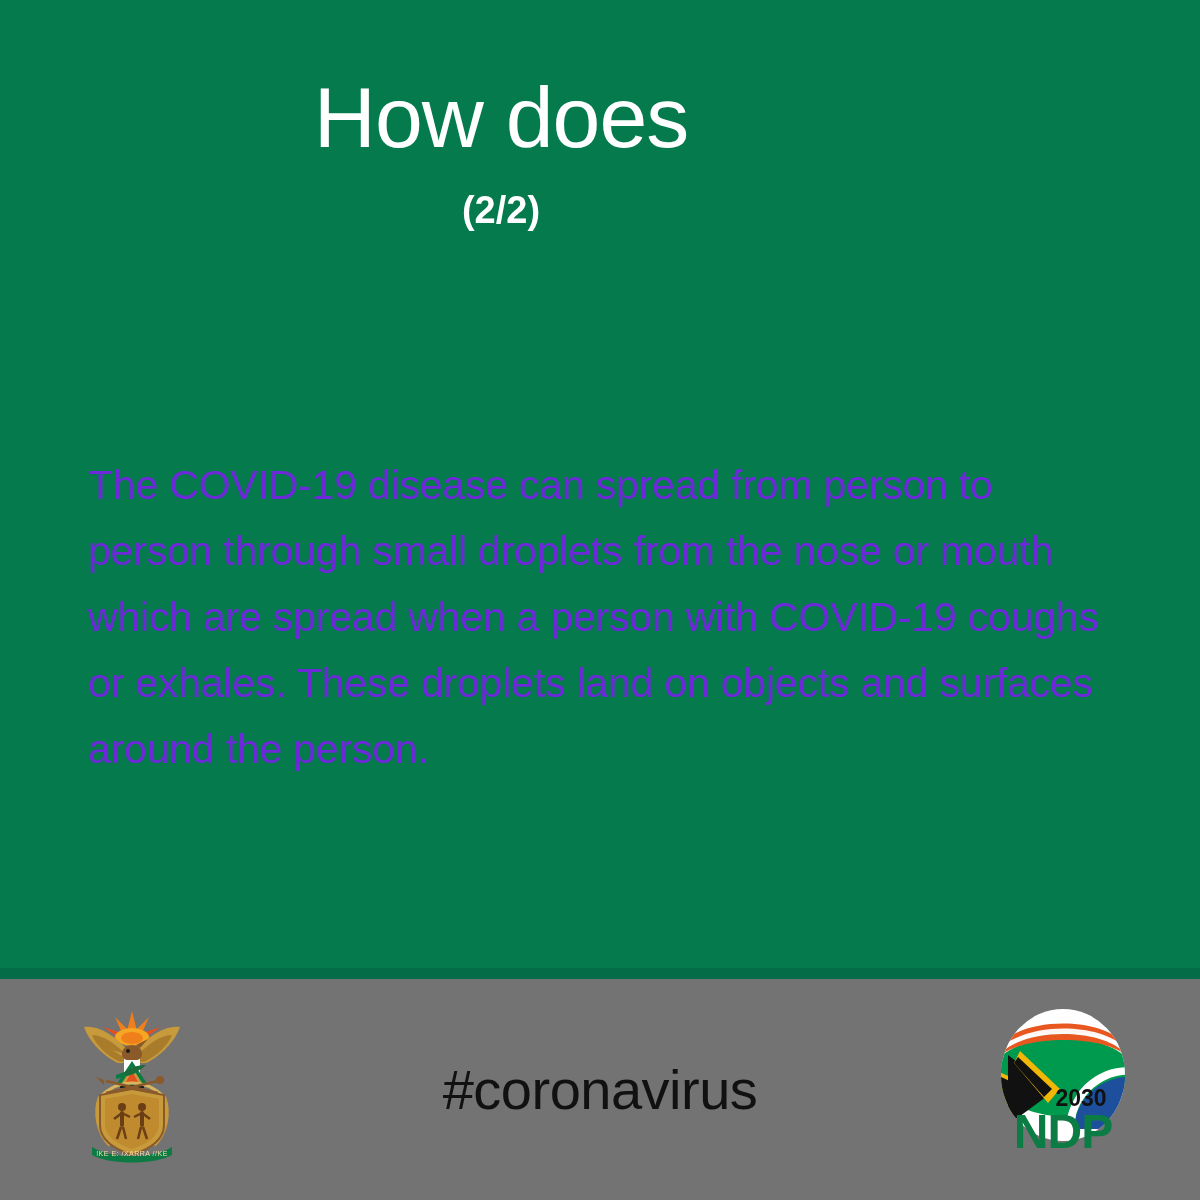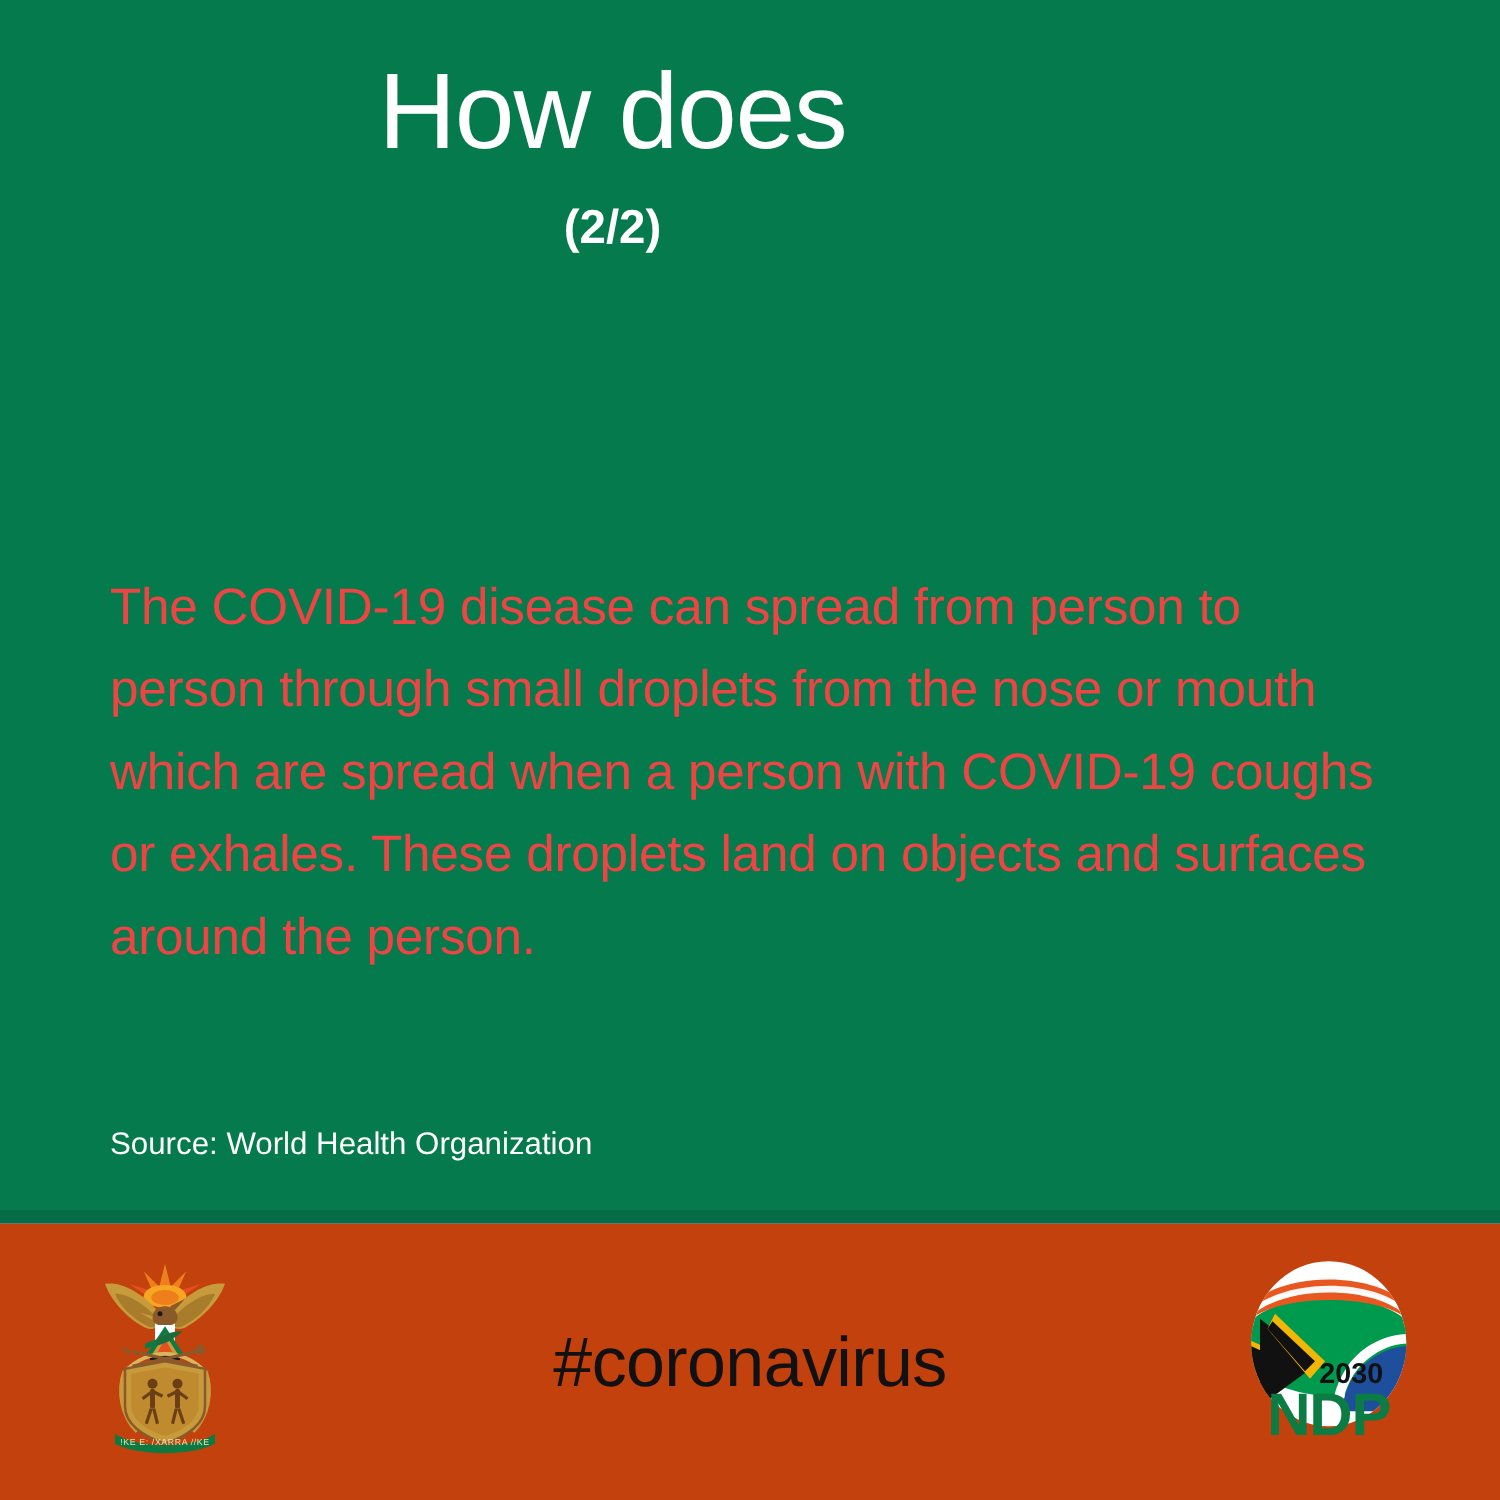--- a/index.html
+++ b/index.html
@@ -36,23 +36,24 @@
     top: 968px;
     width: 1200px;
     height: 11px;
     background: #046c46;
   }
 
   
   .heading-block {
     position: absolute;
     left: 0;
-    top: 30px;
+    top: 58px;
     width: 980px;
     text-align: center;
+    padding-left: 11px;
   }
   .heading-line {
     display: block;
     color: #ffffff;
     font-family: "Liberation Sans", sans-serif;
     font-weight: 300;
     font-size: 86px;
     line-height: 118px;
     letter-spacing: -1px;
     white-space: nowrap;
@@ -66,21 +67,21 @@
     font-size: 38px;
     line-height: 44px;
   }
 
   
   .body-copy {
     position: absolute;
     left: 88px;
     top: 452px;
     width: 1024px;
-    color: #ef4444;
+    color: #6d28d9;
     font-family: "Liberation Sans", sans-serif;
     font-weight: 400;
     font-size: 41px;
     line-height: 66px;
     letter-spacing: -0.2px;
   }
 
   
   .source-line {
     position: absolute;
@@ -93,21 +94,21 @@
     line-height: 30px;
   }
 
   
   .footer {
     position: absolute;
     left: 0;
     top: 979px;
     width: 1200px;
     height: 221px;
-    background: #c2410c;
+    background: #737373;
   }
 
   .hashtag {
     position: absolute;
     left: 0;
     top: 0;
     width: 1200px;
     height: 221px;
     display: flex;
     align-items: center;
@@ -147,21 +148,20 @@
   <div class="green-panel"></div>
   <div class="green-panel-edge"></div>
 
   <div class="heading-block">
     <span class="heading-line">How does</span>
     <span class="heading-sub">(2/2)</span>
   </div>
 
   <div class="body-copy">The COVID-19 disease can spread from person to person through small droplets from the nose or mouth which are spread when a person with COVID-19 coughs or exhales. These droplets land on objects and surfaces around the person.</div>
 
-  <div class="source-line">Source: World Health Organization</div>
 
   <div class="footer">
 
     <div class="coat-of-arms">
       <svg viewBox="0 0 124 164" xmlns="http://www.w3.org/2000/svg" aria-label="South African Coat of Arms">
 
         <g>
           <path d="M62 10 L57 30 L67 30 Z" fill="#ef7f1a"></path>
           <path d="M45 16 L52 32 L58 29 Z" fill="#ef7f1a"></path>
           <path d="M79 16 L72 32 L66 29 Z" fill="#ef7f1a"></path>

